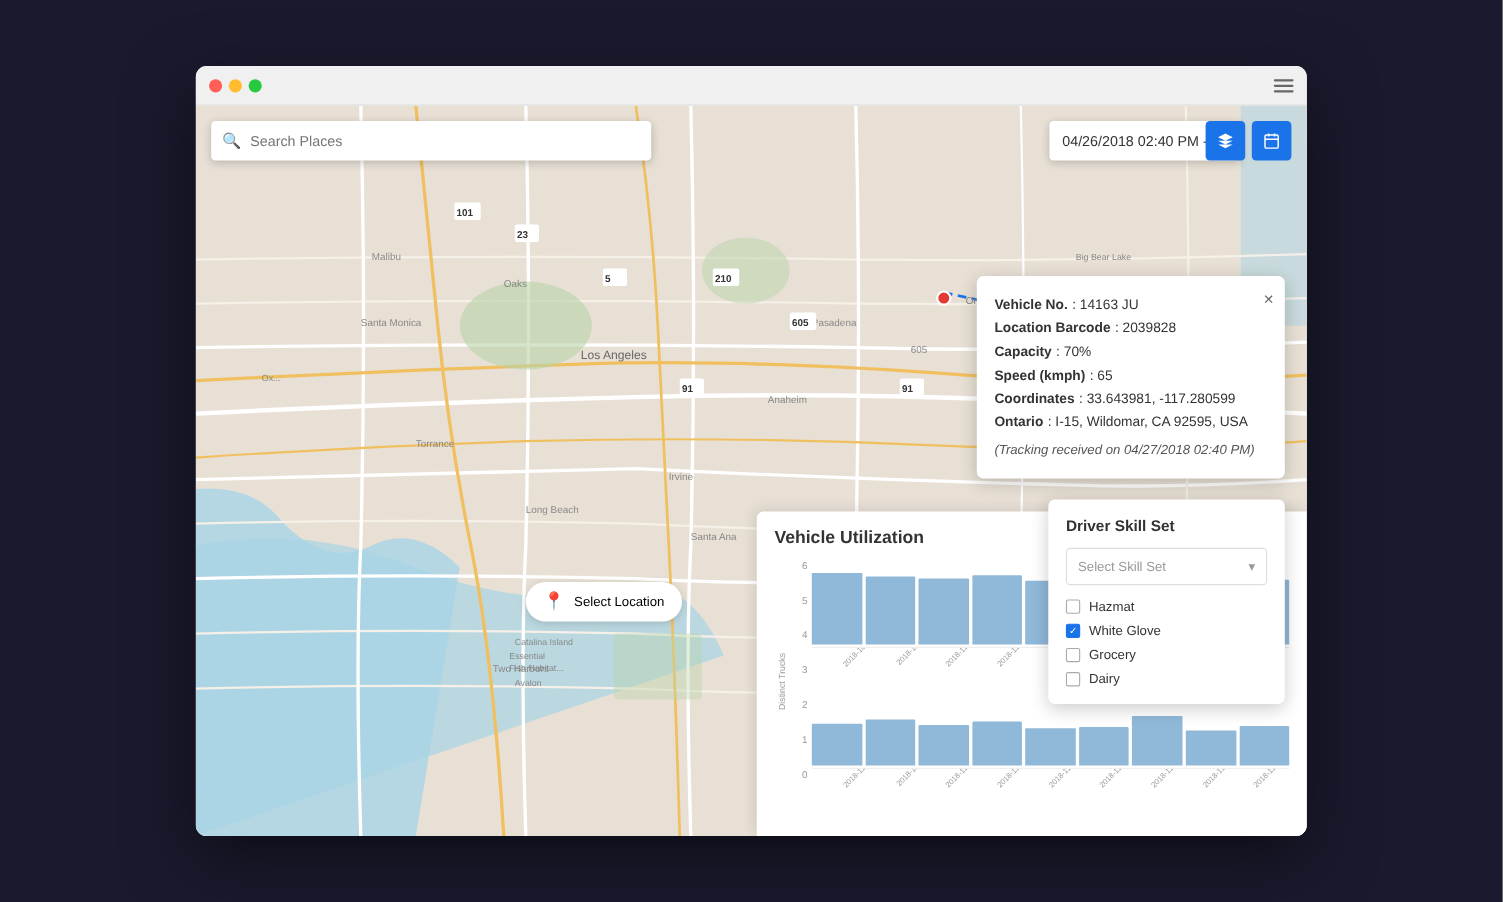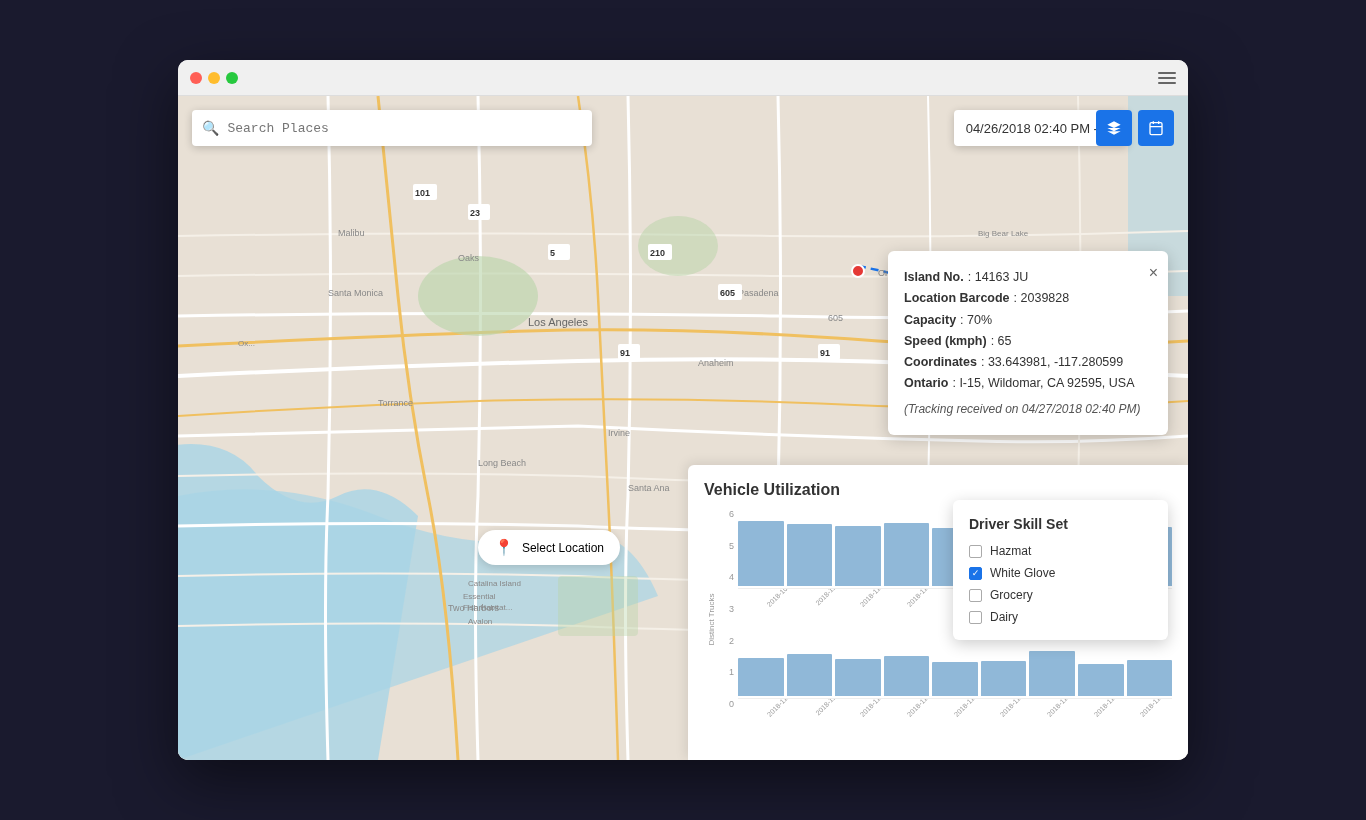--- a/index.html
+++ b/index.html
@@ -92,21 +92,20 @@
       gap: 8px;
       z-index: 10;
     }
     .search-bar input {
       border: none;
       outline: none;
       flex: 1;
       font-size: 13px;
       color: #000000;
       background: transparent;
-      font-family: Liberation Mono, monospace;
     }
     .search-icon-svg {
       color: #999;
       font-size: 14px;
     }
 
     
     .datetime-bar {
       position: absolute;
       top: 14px;
@@ -456,21 +455,21 @@
         <rect x="3" y="4" width="18" height="18" rx="2" ry="2" stroke="white" stroke-width="2" fill="none"></rect>
         <line x1="16" y1="2" x2="16" y2="6" stroke="white" stroke-width="2"></line>
         <line x1="8" y1="2" x2="8" y2="6" stroke="white" stroke-width="2"></line>
         <line x1="3" y1="10" x2="21" y2="10" stroke="white" stroke-width="2"></line>
       </svg>
     </div>
 
     <div class="vehicle-popup">
       <div class="close-btn">×</div>
       <div class="info-row">
-        <span class="info-label">Island No.</span>
+        <span class="info-label">Vehicle No.</span>
         <span>: 14163 JU</span>
       </div>
       <div class="info-row">
         <span class="info-label">Location Barcode</span>
         <span>: 2039828</span>
       </div>
       <div class="info-row">
         <span class="info-label">Capacity</span>
         <span>: 70%</span>
       </div>
@@ -562,20 +561,24 @@
             <div style="flex:1;font-size:7px;color:#999;text-align:center;transform:rotate(-45deg);transform-origin:top center;padding-top:2px;">2018-11-05</div>
             <div style="flex:1;font-size:7px;color:#999;text-align:center;transform:rotate(-45deg);transform-origin:top center;padding-top:2px;">2018-11-06</div>
             <div style="flex:1;font-size:7px;color:#999;text-align:center;transform:rotate(-45deg);transform-origin:top center;padding-top:2px;">2018-11-07</div>
           </div>
         </div>
       </div>
     </div>
 
     <div class="skill-panel">
       <div class="skill-panel-title">Driver Skill Set</div>
+      <div class="skill-select">
+        <span>Select Skill Set</span>
+        <span class="chevron">▾</span>
+      </div>
       <div class="skill-options">
         <div class="skill-option">
           <div class="skill-checkbox"></div>
           <span>Hazmat</span>
         </div>
         <div class="skill-option">
           <div class="skill-checkbox checked"></div>
           <span>White Glove</span>
         </div>
         <div class="skill-option">

